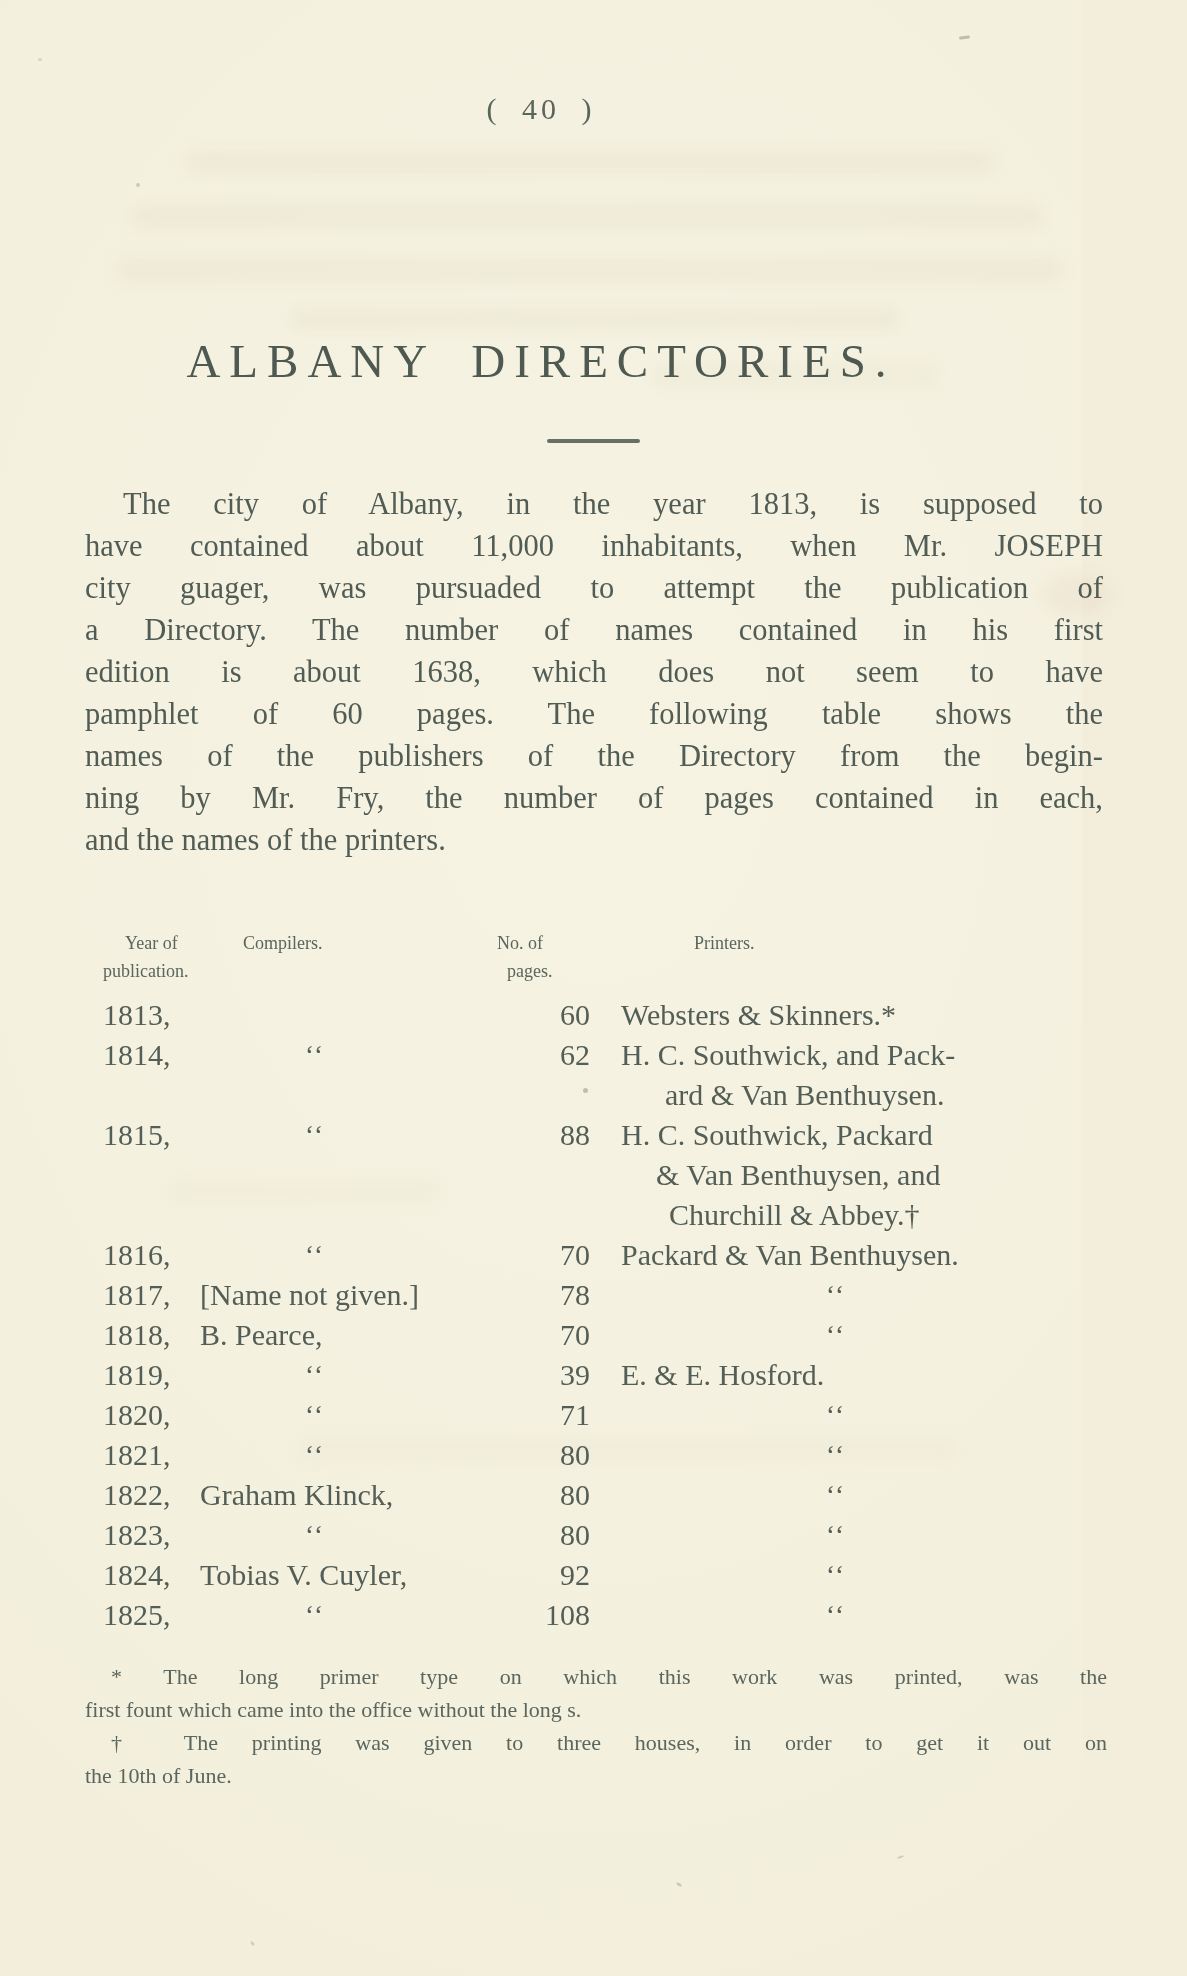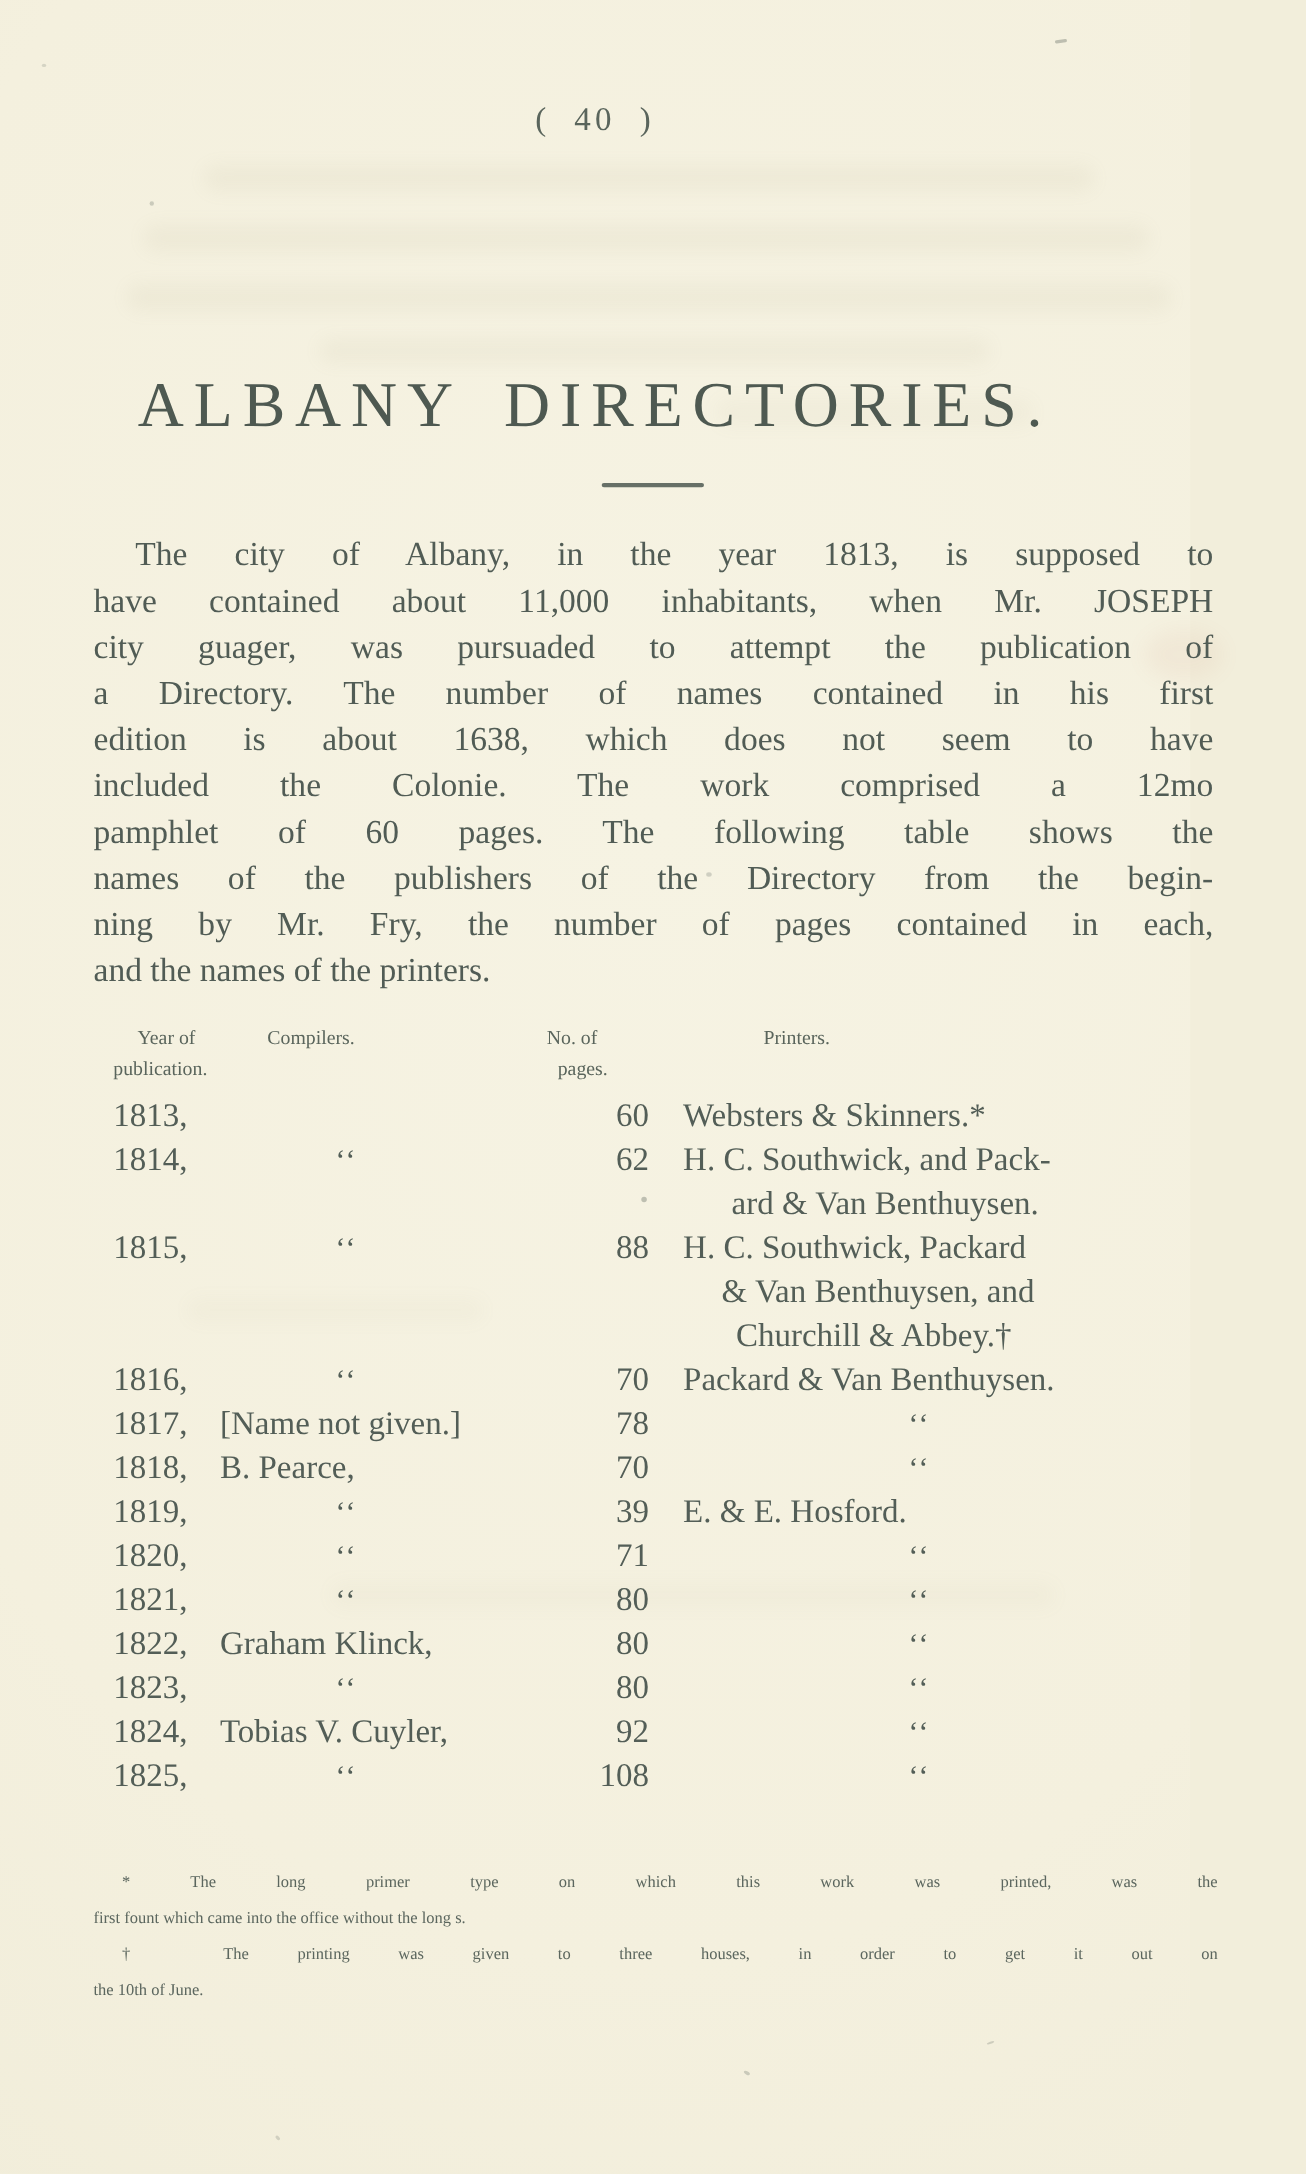--- a/index.html
+++ b/index.html
@@ -69,21 +69,21 @@
     letter-spacing: 4px;
     word-spacing: 10px;
     color: #5a655c;
   }
   .title {
     position: absolute;
     top: 334px; left: 0;
     width: 100%;
     margin: 0;
     text-align: center;
-    font-size: 58px;
+    font-size: 47px;
     font-weight: 400;
     letter-spacing: 9px;
     word-spacing: 16px;
     color: #4e5951;
   }
   .divider {
     position: absolute;
     top: 439px; left: 547px;
     width: 93px; height: 4px;
     background: #4e5951;
@@ -142,23 +142,22 @@
   .cpr.ind2 { left: 553px; }
   .cpr.ind3 { left: 566px; }
   .cc.c-ditto  { padding-left: 105px; font-size: 27px; letter-spacing: 2px; }
   .cpr.p-ditto { text-align: center;  font-size: 27px; letter-spacing: 2px; }
 
   
   .footnotes {
     position: absolute;
     left: 85px; top: 1660px;
     width: 1022px;
-    font-size: 15px;
+    font-size: 22px;
     color: #5b665e;
-    margin-top: 35px;
   }
   .fnline {
     height: 33px;
     line-height: 33px;
   }
   .fn-first {
     text-indent: 26px;
     text-align: justify;
     text-align-last: justify;
   }
@@ -189,21 +188,20 @@
 
   <h1 class="title">ALBANY DIRECTORIES.</h1>
   <div class="divider"></div>
 
   <div class="para">
     <div class="pline pline-first">The city of Albany, in the year 1813, is supposed to</div>
     <div class="pline">have contained about 11,000 inhabitants, when Mr. JOSEPH</div>
     <div class="pline">city guager, was pursuaded to attempt the publication of</div>
     <div class="pline">a Directory.  The number of names contained in his first</div>
     <div class="pline">edition is about 1638, which does not seem to have</div>
-    <div class="pline">included the Colonie.  The work comprised a 12mo</div>
     <div class="pline">pamphlet of 60 pages.  The following table shows the</div>
     <div class="pline">names of the publishers of the Directory from the begin-</div>
     <div class="pline">ning by Mr. Fry, the number of pages contained in each,</div>
     <div class="pline pline-last">and the names of the printers.</div>
   </div>
 
   <span class="th th-yl1">Year of</span>
   <span class="th th-yl2">publication.</span>
   <span class="th th-comp">Compilers.</span>
   <span class="th th-pg1">No. of</span>

